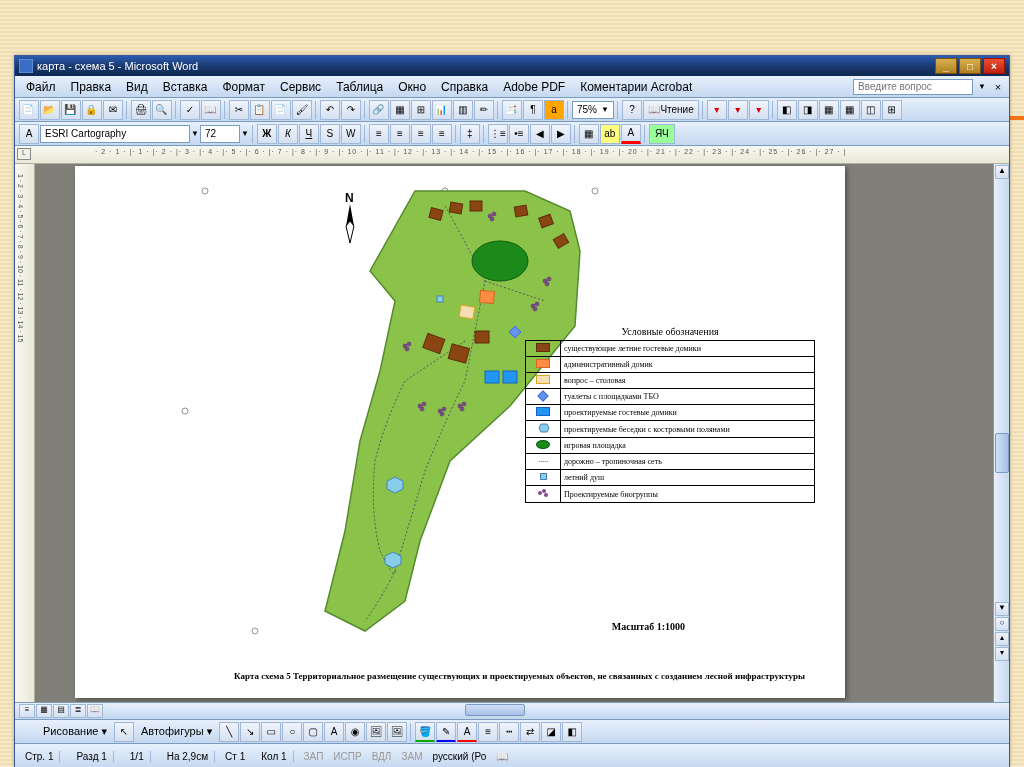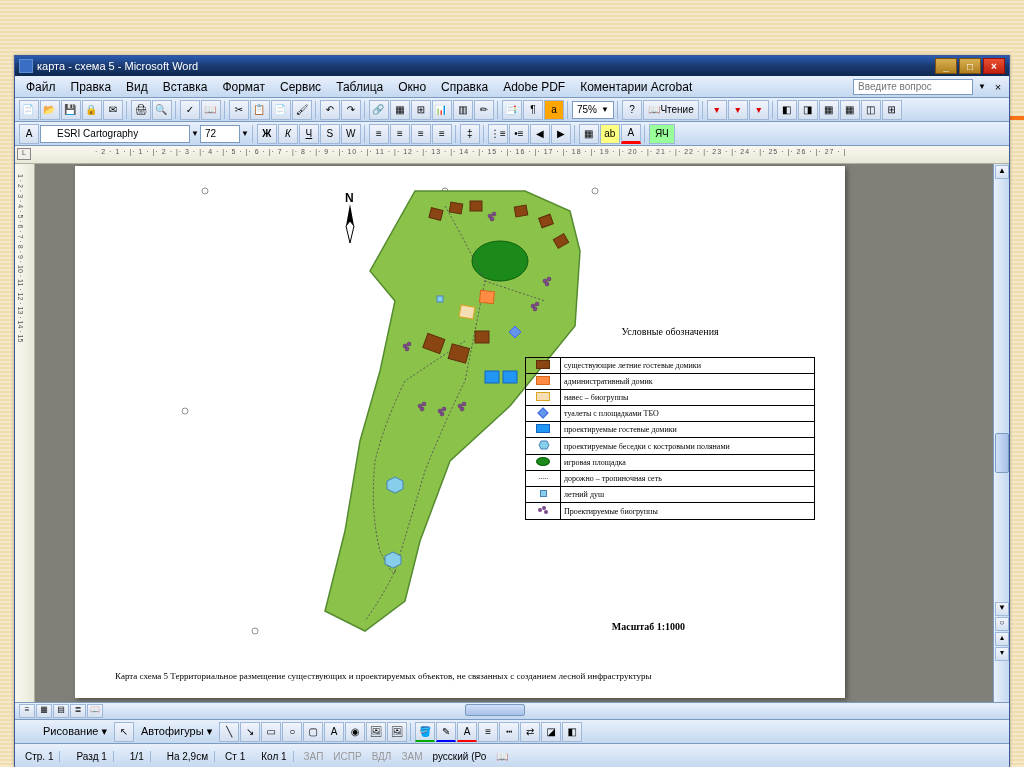--- a/index.html
+++ b/index.html
@@ -133,21 +133,21 @@
   align-items: center;
   padding: 0 4px;
   gap: 1px;
 }
 .font-select {
   width: 150px;
   height: 18px;
   background: white;
   border: 1px solid #7a9ac0;
   font-size: 10px;
-  padding: 0 16px;
+  padding: 0 4px;
 }
 .size-select {
   width: 40px;
   height: 18px;
   background: white;
   border: 1px solid #7a9ac0;
   font-size: 10px;
   padding: 0 4px;
 }
 
@@ -345,21 +345,21 @@
 
 .legend {
   position: absolute;
   top: 150px;
   right: 0;
   width: 290px;
 }
 .legend-title {
   text-align: center;
   font-size: 10px;
-  margin-bottom: 20px;
+  margin-bottom: 3px;
   font-family: "Times New Roman", serif;
 }
 .legend-table {
   border-collapse: collapse;
   width: 100%;
   font-size: 8px;
   font-family: "Times New Roman", serif;
 }
 .legend-table td {
   border: 1px solid black;
@@ -378,23 +378,23 @@
   right: 130px;
   font-size: 10px;
   font-weight: bold;
   font-family: "Times New Roman", serif;
 }
 .caption {
   position: absolute;
   bottom: 5px;
   left: 10px;
   right: 10px;
-  text-align: left;
+  text-align: right;
   font-size: 9px;
-  font-weight: normal;
+  font-weight: bold;
   font-family: "Times New Roman", serif;
 }
 .orange-strip {
   position: absolute;
   top: 116px;
   right: 0;
   width: 14px;
   height: 4px;
   background: #f97316;
 }
@@ -620,21 +620,21 @@
                 <tr>
                   <td class="legend-icon-cell"><span class="legend-icon" style="background:#8b4513;border:1px solid #5d2e0a"></span></td>
                   <td>существующие летние гостевые домики</td>
                 </tr>
             <tr>
                   <td class="legend-icon-cell"><span class="legend-icon" style="background:#ff8c42;border:1px solid #d2691e"></span></td>
                   <td>административный домик</td>
                 </tr>
             <tr>
                   <td class="legend-icon-cell"><span class="legend-icon" style="background:#f5deb3;border:1px solid #daa520"></span></td>
-                  <td>навес – биогруппы</td>
+                  <td>вопрос – столовая</td>
                 </tr>
             <tr>
                   <td class="legend-icon-cell"><span class="legend-icon" style="background:#6495ed;border:1px solid #4169e1;transform:rotate(45deg);width:8px;height:8px"></span></td>
                   <td>туалеты с площадками ТБО</td>
                 </tr>
             <tr>
                   <td class="legend-icon-cell"><span class="legend-icon" style="background:#2196f3;border:1px solid #1565c0"></span></td>
                   <td>проектируемые гостевые домики</td>
                 </tr>
             <tr>

